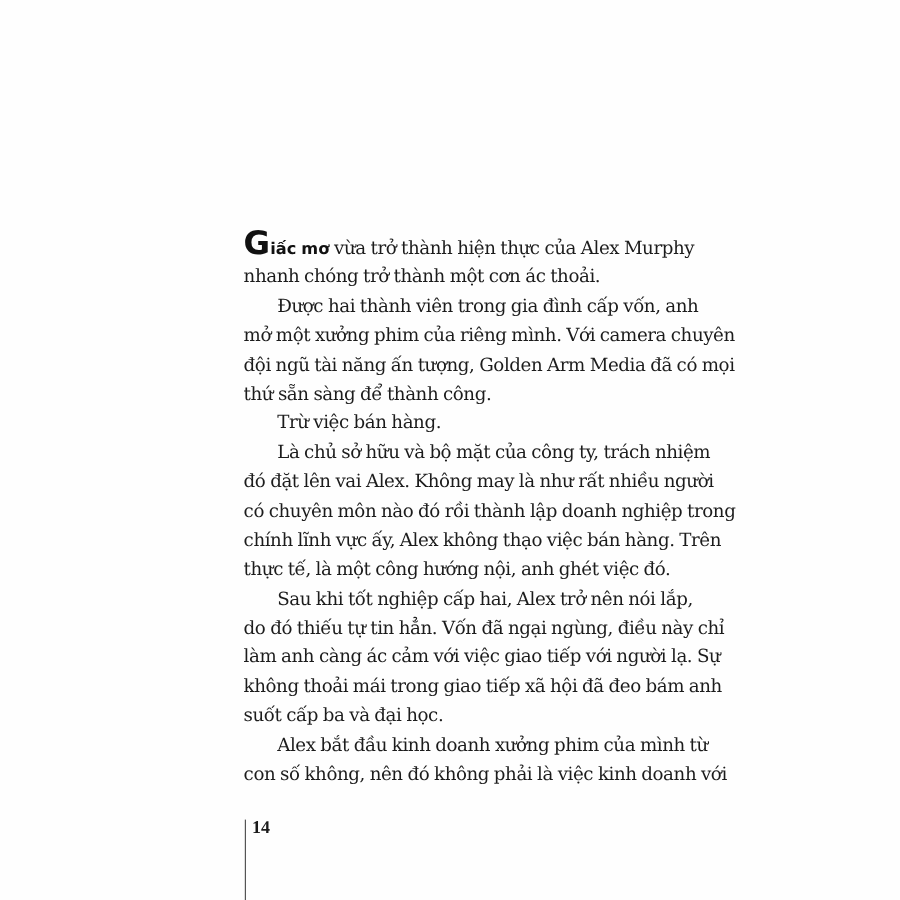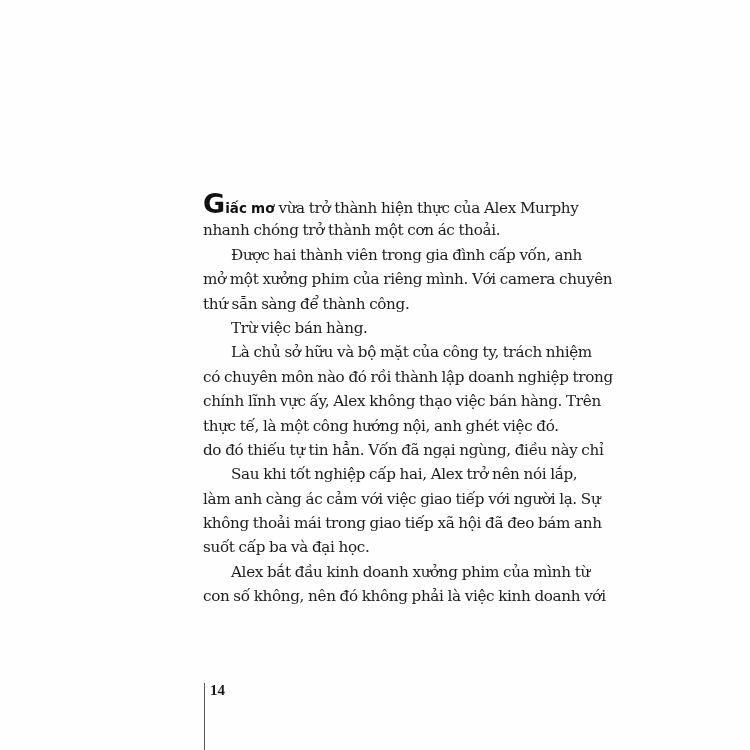--- a/index.html
+++ b/index.html
@@ -81,28 +81,30 @@
 
 <div class="page">
   <div class="text-block">
     <div class="line">
       <span class="dropcap">G</span><span class="lead-bold">iấc mơ</span><span> vừa trở thành hiện thực của Alex Murphy</span>
     </div>
     <div id="lines">
         <div class="line last">nhanh chóng trở thành một cơn ác thoải.</div>
         <div class="line indent">Được hai thành viên trong gia đình cấp vốn, anh</div>
         <div class="line">mở một xưởng phim của riêng mình. Với camera chuyên</div>
+        <div class="line">đội ngũ tài năng ấn tượng, Golden Arm Media đã có mọi</div>
         <div class="line last">thứ sẵn sàng để thành công.</div>
         <div class="line indent last">Trừ việc bán hàng.</div>
         <div class="line indent">Là chủ sở hữu và bộ mặt của công ty, trách nhiệm</div>
+        <div class="line">đó đặt lên vai Alex. Không may là như rất nhiều người</div>
         <div class="line">có chuyên môn nào đó rồi thành lập doanh nghiệp trong</div>
         <div class="line">chính lĩnh vực ấy, Alex không thạo việc bán hàng. Trên</div>
         <div class="line last">thực tế, là một công hướng nội, anh ghét việc đó.</div>
+        <div class="line indent">Sau khi tốt nghiệp cấp hai, Alex trở nên nói lắp,</div>
         <div class="line">do đó thiếu tự tin hẳn. Vốn đã ngại ngùng, điều này chỉ</div>
-        <div class="line indent">Sau khi tốt nghiệp cấp hai, Alex trở nên nói lắp,</div>
         <div class="line">làm anh càng ác cảm với việc giao tiếp với người lạ. Sự</div>
         <div class="line">không thoải mái trong giao tiếp xã hội đã đeo bám anh</div>
         <div class="line last">suốt cấp ba và đại học.</div>
         <div class="line indent">Alex bắt đầu kinh doanh xưởng phim của mình từ</div>
         <div class="line">con số không, nên đó không phải là việc kinh doanh với</div>
       </div>
   </div>
 
   <div class="folio-rule"></div>
   <div class="folio">14</div>

